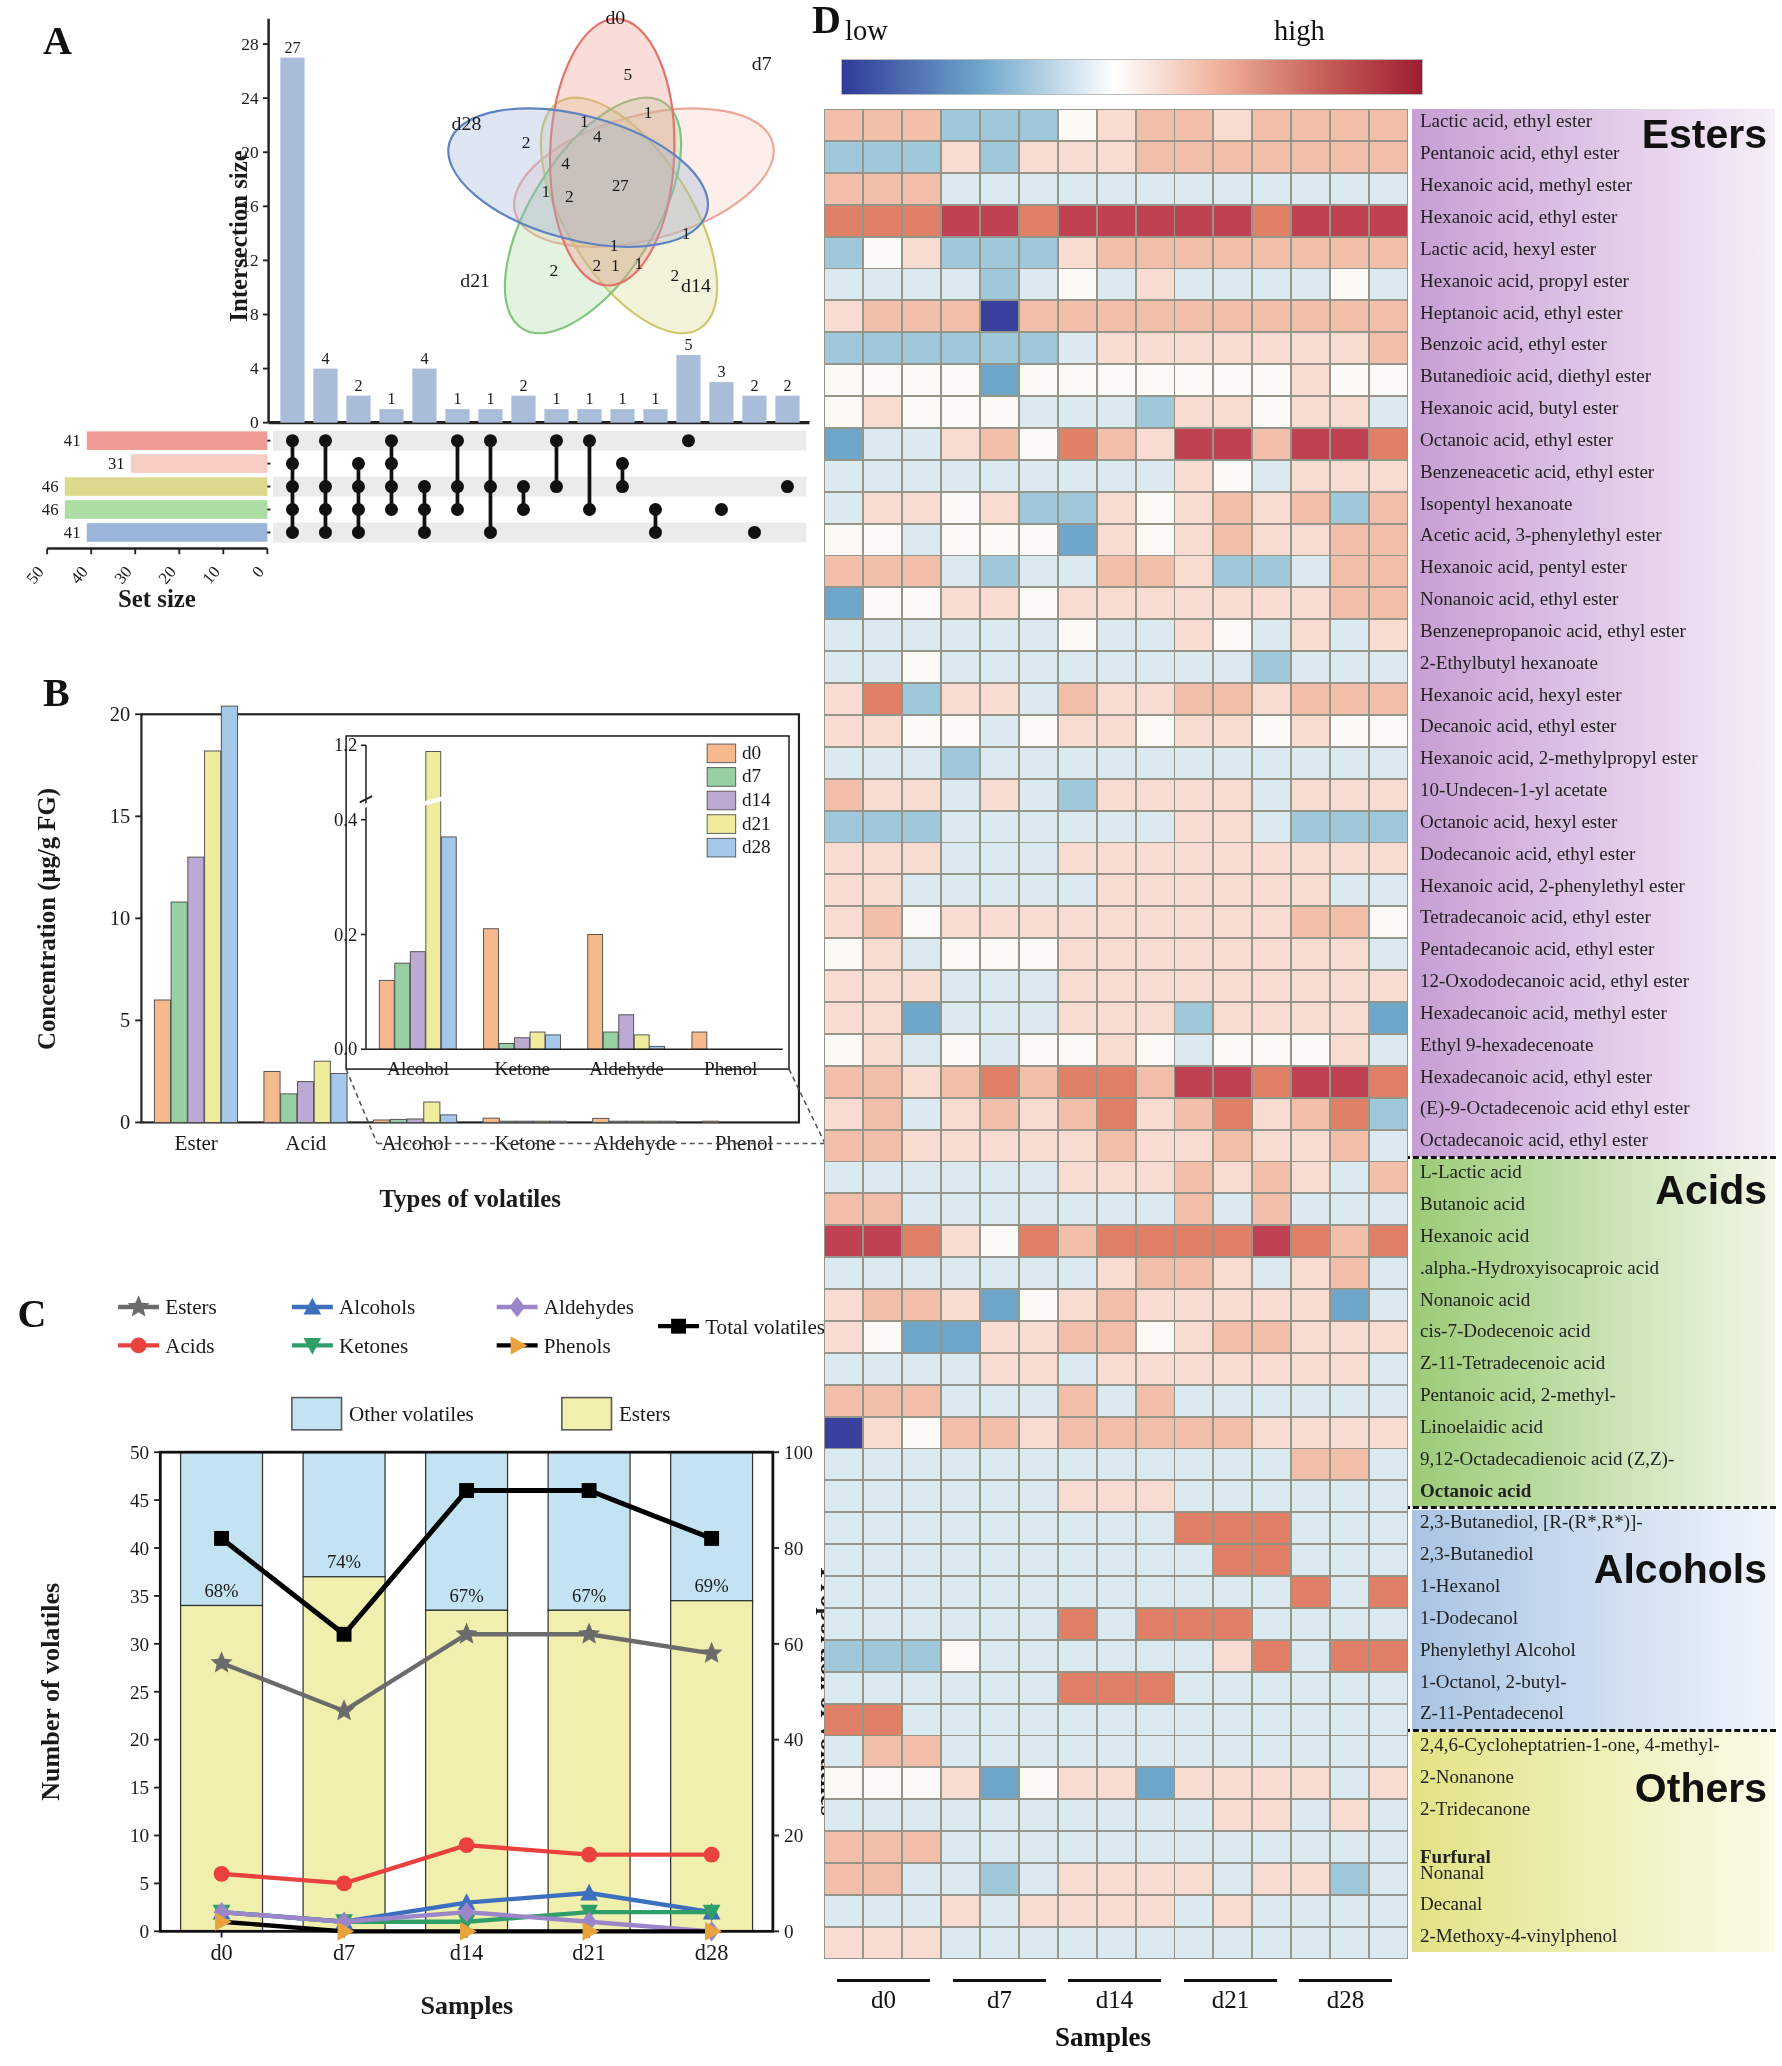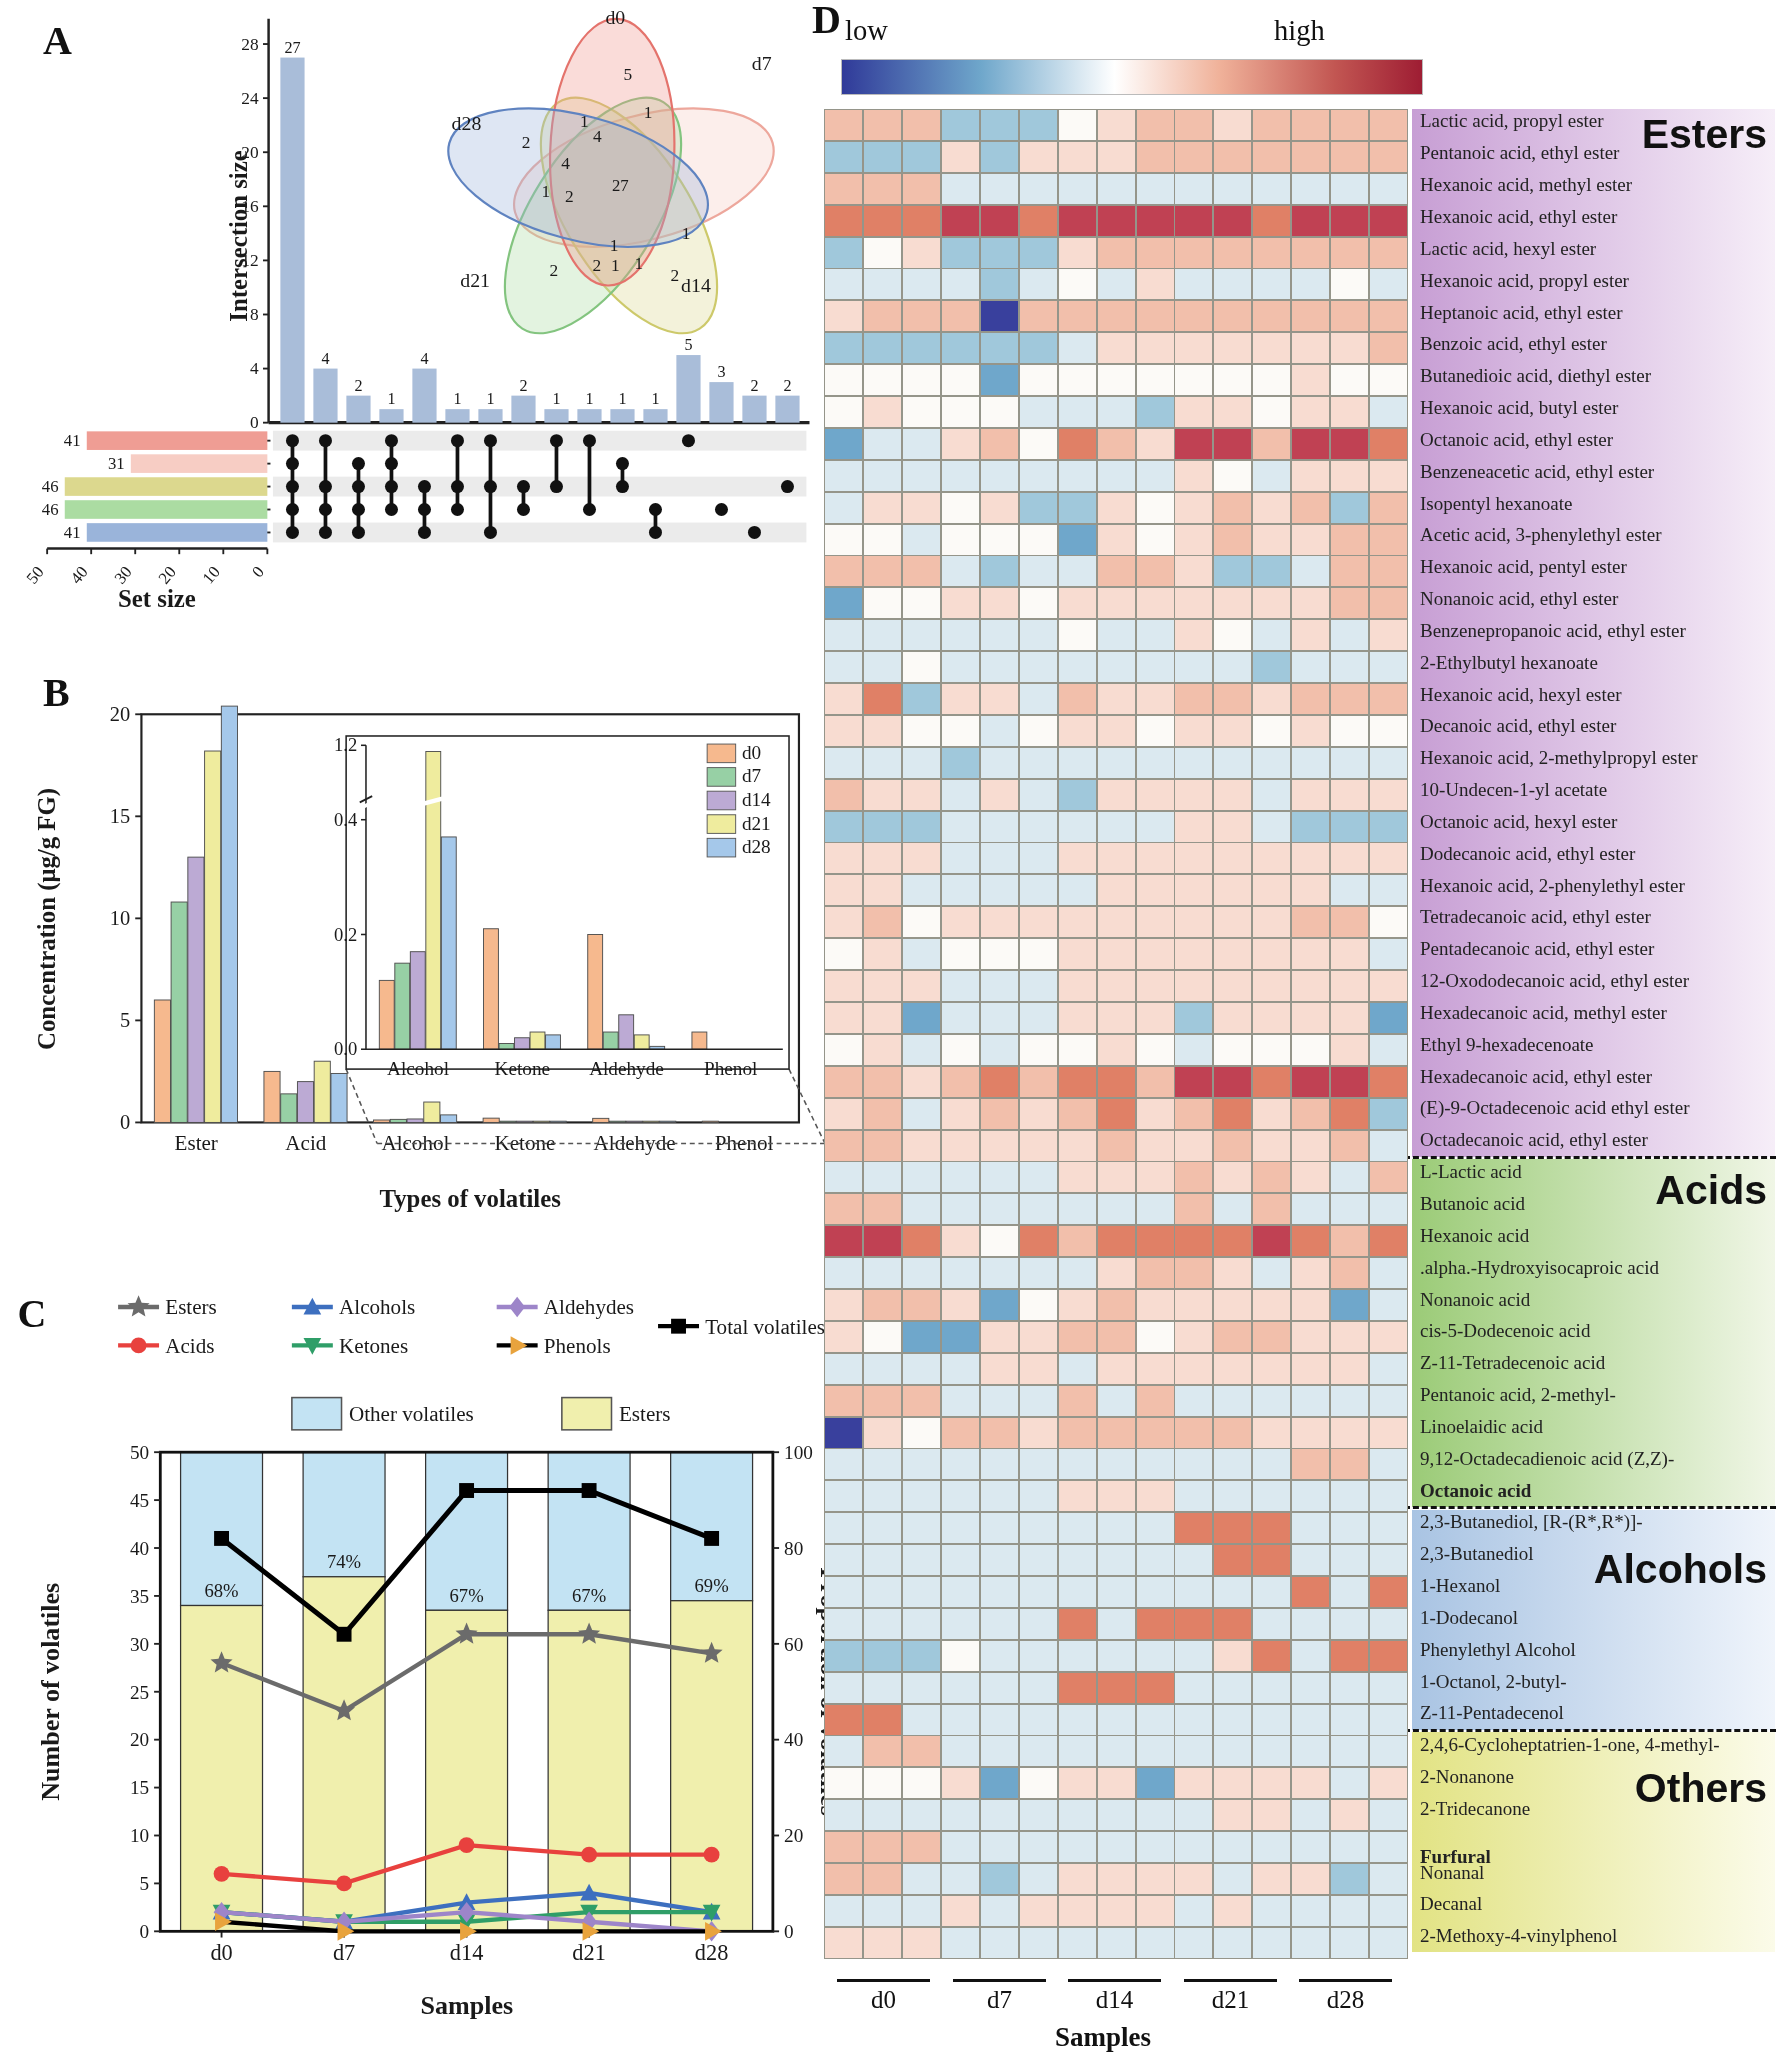--- a/index.html
+++ b/index.html
@@ -1305,21 +1305,21 @@
       <div class="hmcell" style="background: rgb(219, 233, 240);"></div>
       <div class="hmcell" style="background: rgb(219, 233, 240);"></div>
       <div class="hmcell" style="background: rgb(219, 233, 240);"></div>
       <div class="hmcell" style="background: rgb(219, 233, 240);"></div>
       <div class="hmcell" style="background: rgb(219, 233, 240);"></div>
       <div class="hmcell" style="background: rgb(219, 233, 240);"></div>
       <div class="hmcell" style="background: rgb(219, 233, 240);"></div>
       <div class="hmcell" style="background: rgb(219, 233, 240);"></div>
     </div>
   <div id="rowlabels">
-      <div class="rowlab" style="top: 110px;">Lactic acid, propyl ester</div>
+      <div class="rowlab" style="top: 110px;">Lactic acid, ethyl ester</div>
       <div class="rowlab" style="top: 142px;">Pentanoic acid, ethyl ester</div>
       <div class="rowlab" style="top: 174px;">Hexanoic acid, methyl ester</div>
       <div class="rowlab" style="top: 206px;">Hexanoic acid, ethyl ester</div>
       <div class="rowlab" style="top: 238px;">Lactic acid, hexyl ester</div>
       <div class="rowlab" style="top: 270px;">Hexanoic acid, propyl ester</div>
       <div class="rowlab" style="top: 302px;">Heptanoic acid, ethyl ester</div>
       <div class="rowlab" style="top: 333px;">Benzoic acid, ethyl ester</div>
       <div class="rowlab" style="top: 365px;">Butanedioic acid, diethyl ester</div>
       <div class="rowlab" style="top: 397px;">Hexanoic acid, butyl ester</div>
       <div class="rowlab" style="top: 429px;">Octanoic acid, ethyl ester</div>
@@ -1343,21 +1343,21 @@
       <div class="rowlab" style="top: 1002px;">Hexadecanoic acid, methyl ester</div>
       <div class="rowlab" style="top: 1034px;">Ethyl 9-hexadecenoate</div>
       <div class="rowlab" style="top: 1066px;">Hexadecanoic acid, ethyl ester</div>
       <div class="rowlab" style="top: 1097px;">(E)-9-Octadecenoic acid ethyl ester</div>
       <div class="rowlab" style="top: 1129px;">Octadecanoic acid, ethyl ester</div>
       <div class="rowlab" style="top: 1161px;">L-Lactic acid</div>
       <div class="rowlab" style="top: 1193px;">Butanoic acid</div>
       <div class="rowlab" style="top: 1225px;">Hexanoic acid</div>
       <div class="rowlab" style="top: 1257px;">.alpha.-Hydroxyisocaproic acid</div>
       <div class="rowlab" style="top: 1289px;">Nonanoic acid</div>
-      <div class="rowlab" style="top: 1320px;">cis-5-Dodecenoic acid</div>
+      <div class="rowlab" style="top: 1320px;">cis-7-Dodecenoic acid</div>
       <div class="rowlab" style="top: 1352px;">Z-11-Tetradecenoic acid</div>
       <div class="rowlab" style="top: 1384px;">Pentanoic acid, 2-methyl-</div>
       <div class="rowlab" style="top: 1416px;">Linoelaidic acid</div>
       <div class="rowlab" style="top: 1448px;">9,12-Octadecadienoic acid (Z,Z)-</div>
       <div class="rowlab" style="top: 1480px; font-weight: bold;">Octanoic acid</div>
       <div class="rowlab" style="top: 1511px;">2,3-Butanediol, [R-(R*,R*)]-</div>
       <div class="rowlab" style="top: 1543px;">2,3-Butanediol</div>
       <div class="rowlab" style="top: 1575px;">1-Hexanol</div>
       <div class="rowlab" style="top: 1607px;">1-Dodecanol</div>
       <div class="rowlab" style="top: 1639px;">Phenylethyl Alcohol</div>

